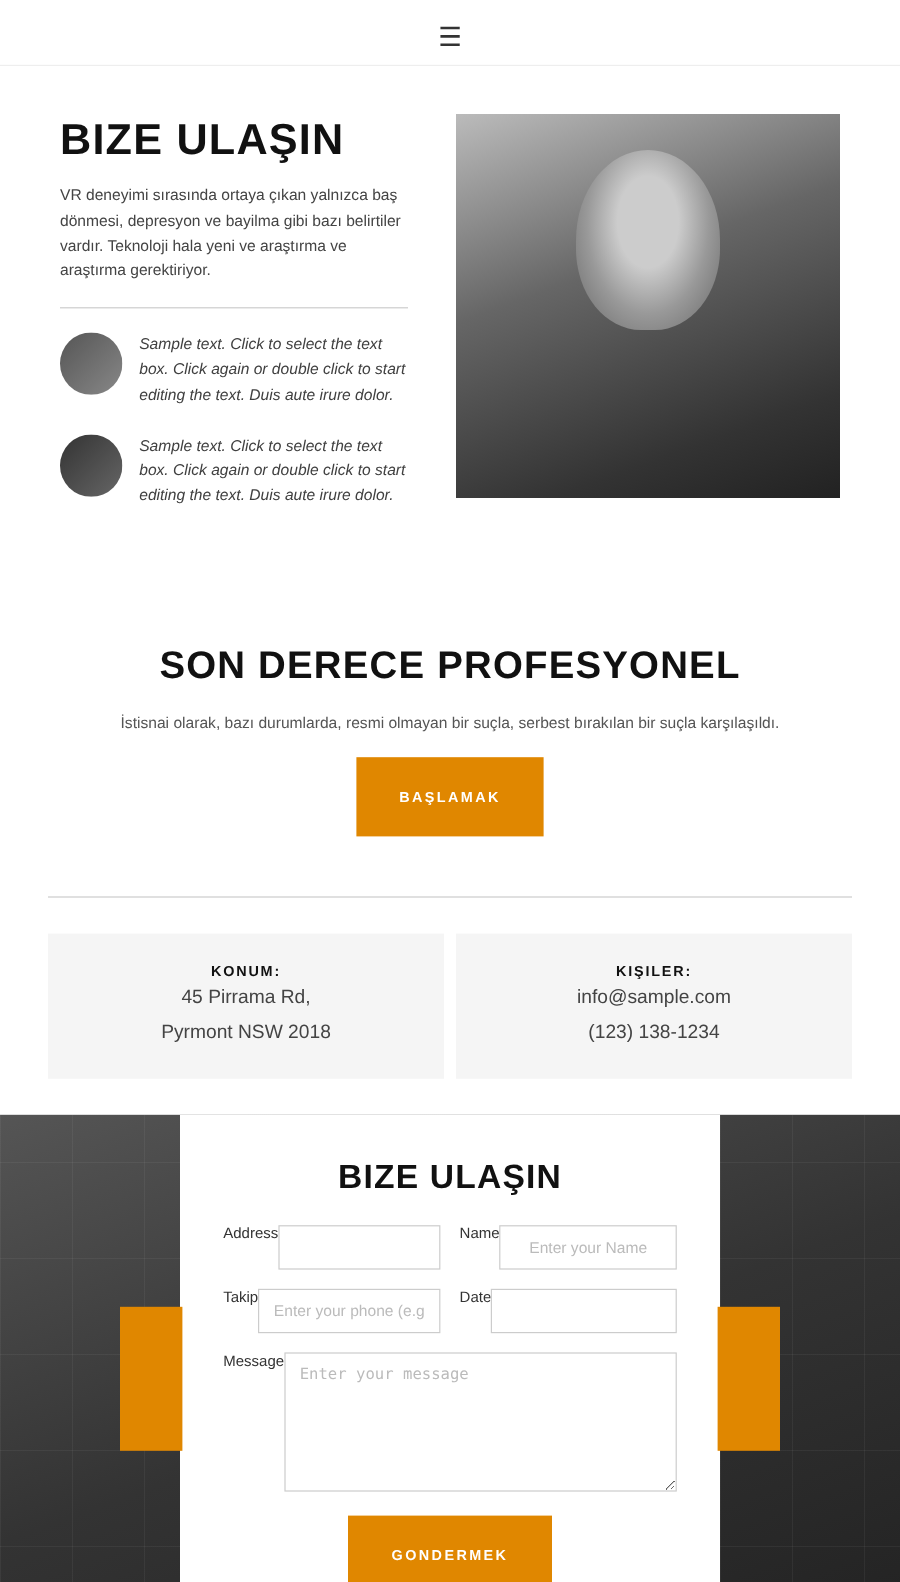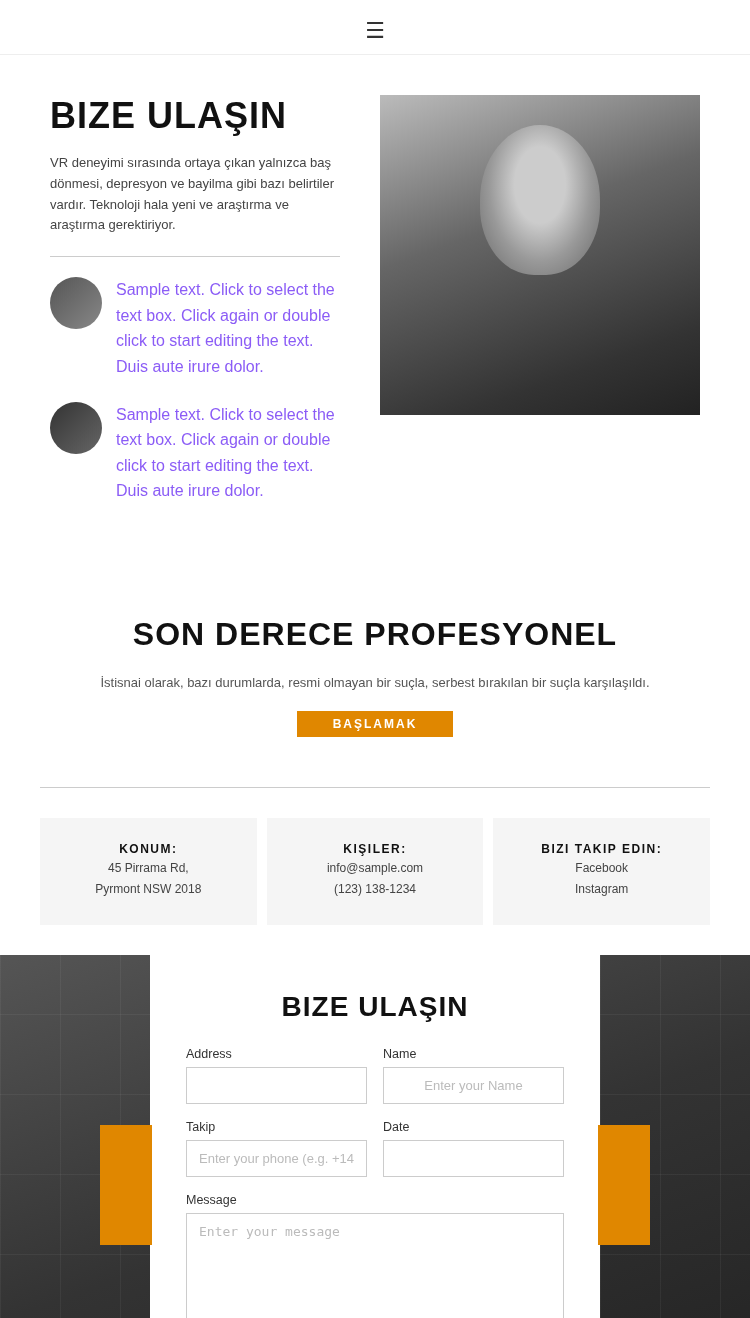--- a/index.html
+++ b/index.html
@@ -60,23 +60,24 @@
       width: 100%;
       height: 100%;
       background: linear-gradient(135deg, #555, #888);
     }
     .avatar-img-2 {
       width: 100%;
       height: 100%;
       background: linear-gradient(135deg, #333, #666);
     }
     .contact-text {
-      font-size: 16px;
-      color: #8b5cf6;
+      font-size: 13px;
+      color: #404040;
       line-height: 1.6;
+      font-style: italic;
     }
     .hero-right {
       width: 320px;
       flex-shrink: 0;
     }
     .hero-photo {
       width: 100%;
       height: 320px;
       background: linear-gradient(160deg, #bbb 0%, #666 40%, #333 80%, #222 100%);
       position: relative;
@@ -108,21 +109,21 @@
     .prof-desc {
       font-size: 13px;
       color: #555;
       line-height: 1.6;
       margin-bottom: 17px;
     }
     .btn-primary {
       background: #e08700;
       color: #fff;
       border: none;
-      padding: 6px 36px;
+      padding: 26px 36px;
       font-size: 12px;
       font-weight: 700;
       letter-spacing: 2px;
       text-transform: uppercase;
       cursor: pointer;
     }
     .section-divider {
       border: none;
       border-top: 1px solid #ccc;
       margin: 10px 40px 0;
@@ -142,21 +143,21 @@
     }
     .info-card-title {
       font-size: 12px;
       font-weight: 700;
       text-transform: uppercase;
       letter-spacing: 1.5px;
       color: #111;
       margin-bottom: 2px;
     }
     .info-card-content {
-      font-size: 12px;
+      font-size: 16px;
       color: #444;
       line-height: 1.8;
     }
     .info-card-content a {
       color: #444;
       text-decoration: none;
       display: block;
     }
 
     
@@ -196,21 +197,21 @@
       color: #111;
     }
     .form-row {
       display: flex;
       gap: 16px;
       margin-bottom: 16px;
     }
     .form-field {
       flex: 1;
       display: flex;
-      flex-direction: column;
+      flex-direction: row;
     }
     .form-label {
       font-size: 12.5px;
       color: #333;
       margin-bottom: 6px;
       font-weight: 400;
     }
     .form-input {
       border: 1px solid #ccc;
       padding: 10px 12px;
@@ -310,27 +311,20 @@
       <span>Pyrmont NSW 2018</span>
     </div>
   </div>
   <div class="info-card">
     <div class="info-card-title">Kişiler:</div>
     <div class="info-card-content">
       <span>info@sample.com</span><br>
       <span>(123) 138-1234</span>
     </div>
   </div>
-  <div class="info-card">
-    <div class="info-card-title">Bizi Takip Edin:</div>
-    <div class="info-card-content">
-      <a href="#">Facebook</a>
-      <a href="#">Instagram</a>
-    </div>
-  </div>
 </div>
 
 <div class="form-section-wrapper">
   <div class="form-bg"></div>
   <div class="orange-bar-left"></div>
   <div class="orange-bar-right"></div>
   <div class="form-container">
     <h2 class="form-title">Bize Ulaşın</h2>
 
     <div class="form-row">

